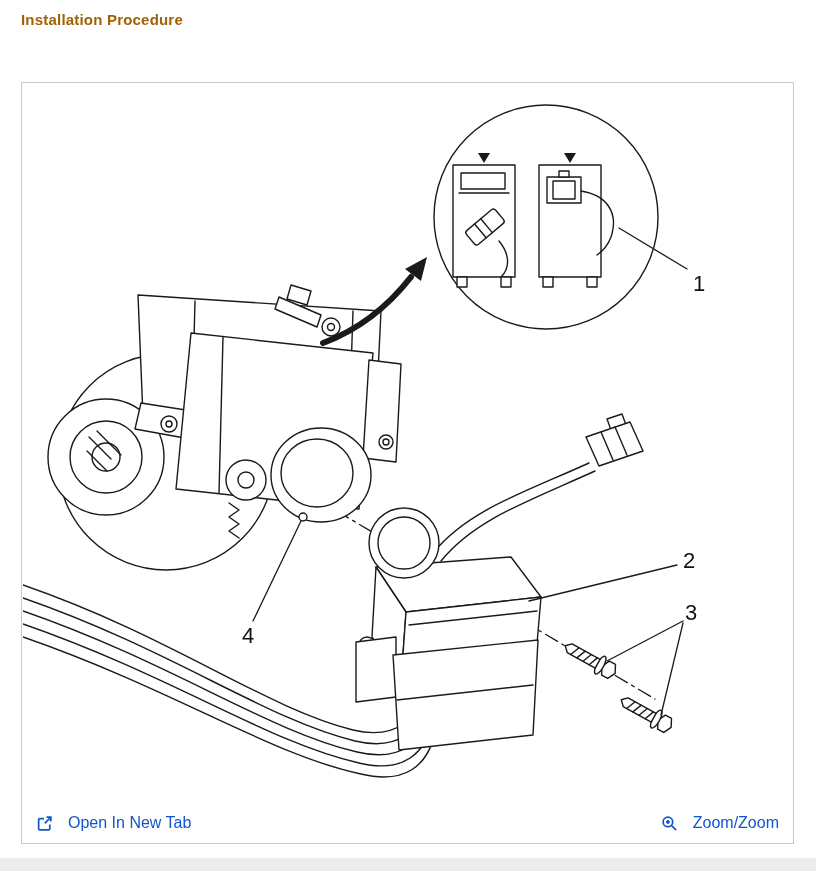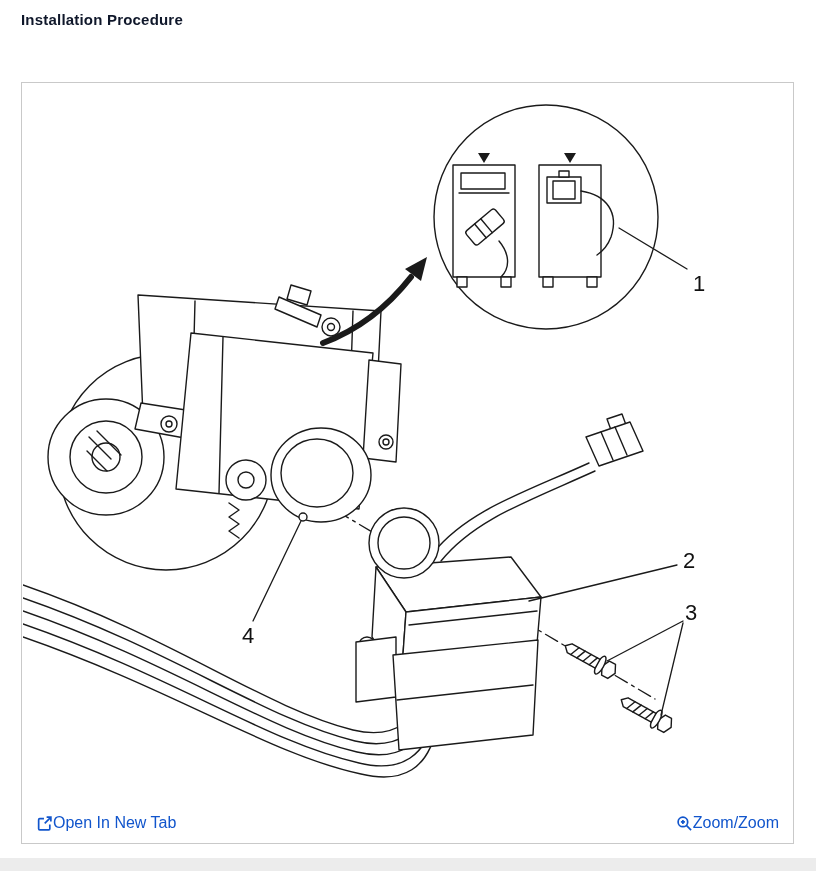--- a/index.html
+++ b/index.html
@@ -2,33 +2,33 @@
 <html><head>
 <meta charset="utf-8">
 <style>
   html,body{margin:0;padding:0;background:#ffffff;}
   body{
     width:816px;height:871px;position:relative;overflow:hidden;
     font-family:"Liberation Sans",sans-serif;
   }
   .page-title{
     position:absolute;left:21px;top:11px;
-    font-size:15px;font-weight:bold;color:#0f172a;letter-spacing:.2px;
+    font-size:15px;font-weight:bold;color:#a16207;letter-spacing:.2px;
   }
   .figure-box{
     position:absolute;left:21px;top:82px;width:773px;height:762px;
     border:1px solid #c9c9c9;box-sizing:border-box;background:#fff;
   }
   .diagram{position:absolute;left:1px;top:2px;}
   .figure-footer{
     position:absolute;left:14px;right:14px;bottom:11px;
     display:flex;justify-content:space-between;align-items:center;
   }
   .fig-link{
-    display:flex;align-items:center;gap:0;
+    display:flex;align-items:center;gap:15px;
     color:#1155CC;font-size:16px;text-decoration:none;cursor:pointer;margin-top:36px;
   }
   .fig-link .link-icon{display:block;}
   .bottom-bar{
     position:absolute;left:0;bottom:0;width:816px;height:13px;background:#ececec;
   }
   svg text.callout{
     font-family:"Liberation Sans",sans-serif;font-size:22px;fill:#111;stroke:none;
   }
 </style>

